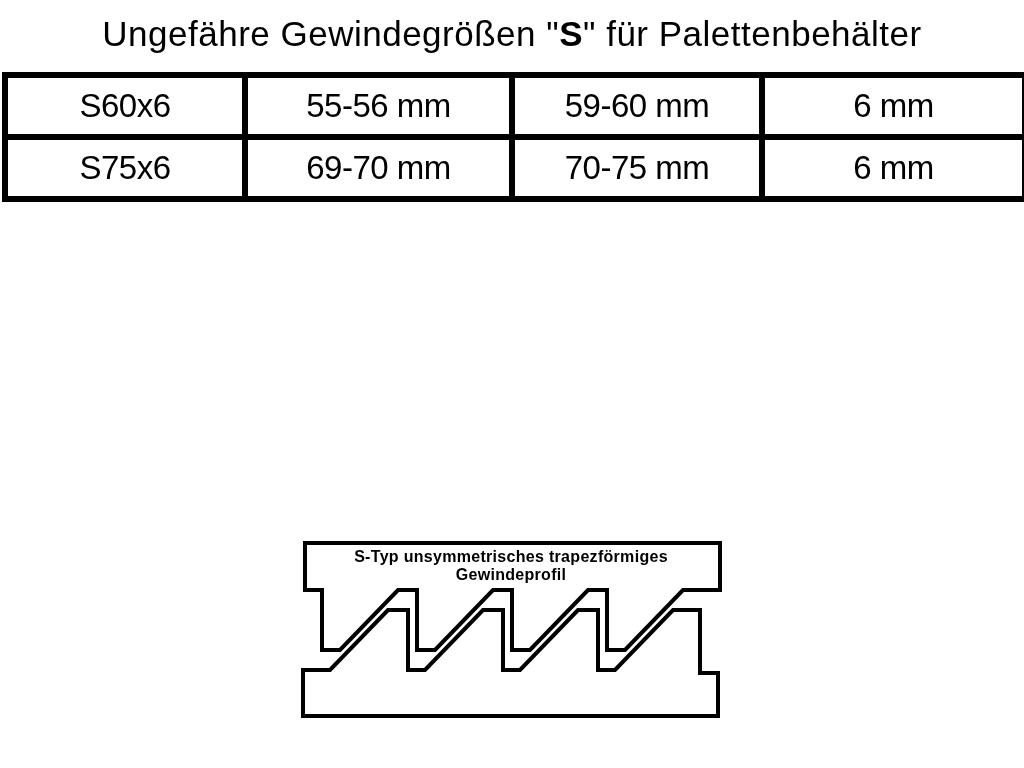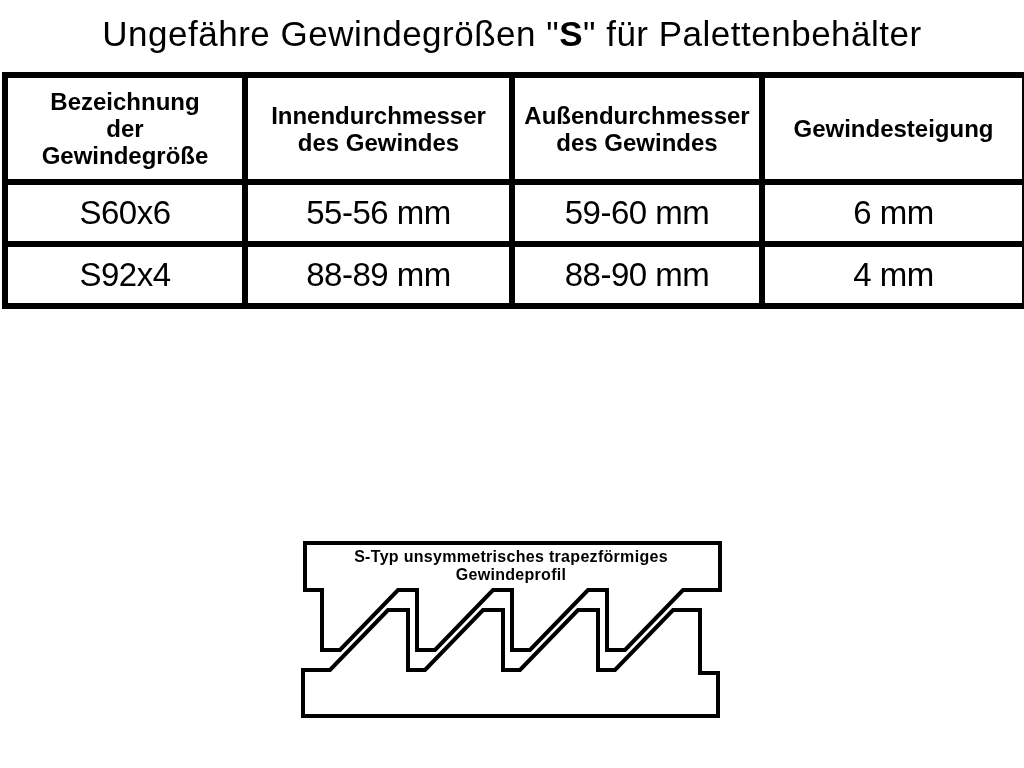--- a/index.html
+++ b/index.html
@@ -86,48 +86,30 @@
 
 <table class="thread-table">
   <colgroup>
     <col style="width:240px">
     <col style="width:267px">
     <col style="width:250px">
     <col style="width:263px">
   </colgroup>
   <tbody>
     <tr>
-      <th>
-        <div>Bezeichnung</div>
-        <div>der</div>
-        <div>Gewindegröße</div>
-      </th>
-      <th>
-        <div>Innendurchmesser</div>
-        <div>des Gewindes</div>
-      </th>
-      <th>
-        <div>Außendurchmesser</div>
-        <div>des Gewindes</div>
-      </th>
-      <th>
-        <div>Gewindesteigung</div>
-      </th>
-    </tr>
-    <tr>
       <td>S60x6</td>
       <td>55-56 mm</td>
       <td>59-60 mm</td>
       <td>6 mm</td>
     </tr>
     <tr>
-      <td>S92x4</td>
-      <td>88-89 mm</td>
-      <td>88-90 mm</td>
-      <td>4 mm</td>
+      <td>S75x6</td>
+      <td>69-70 mm</td>
+      <td>70-75 mm</td>
+      <td>6 mm</td>
     </tr>
   </tbody>
 </table>
 
 <svg class="diagram" width="423" height="182" viewBox="0 0 423 182" xmlns="http://www.w3.org/2000/svg">
 
   <path d="M5,5 H420 V52 H383 L325,112 H307 V52 H288 L230,112 H212 V52 H193 L135,112 H117 V52 H98 L40,112 H22 V52 H5 Z"></path>
 
   <path d="M3,178 V132 H30 L88,72 H108 V132 H125 L183,72 H203 V132 H220 L278,72 H298 V132 H315 L373,72 H400 V135 H418 V178 Z"></path>
   <text x="211" y="24">S-Typ unsymmetrisches trapezförmiges</text>

